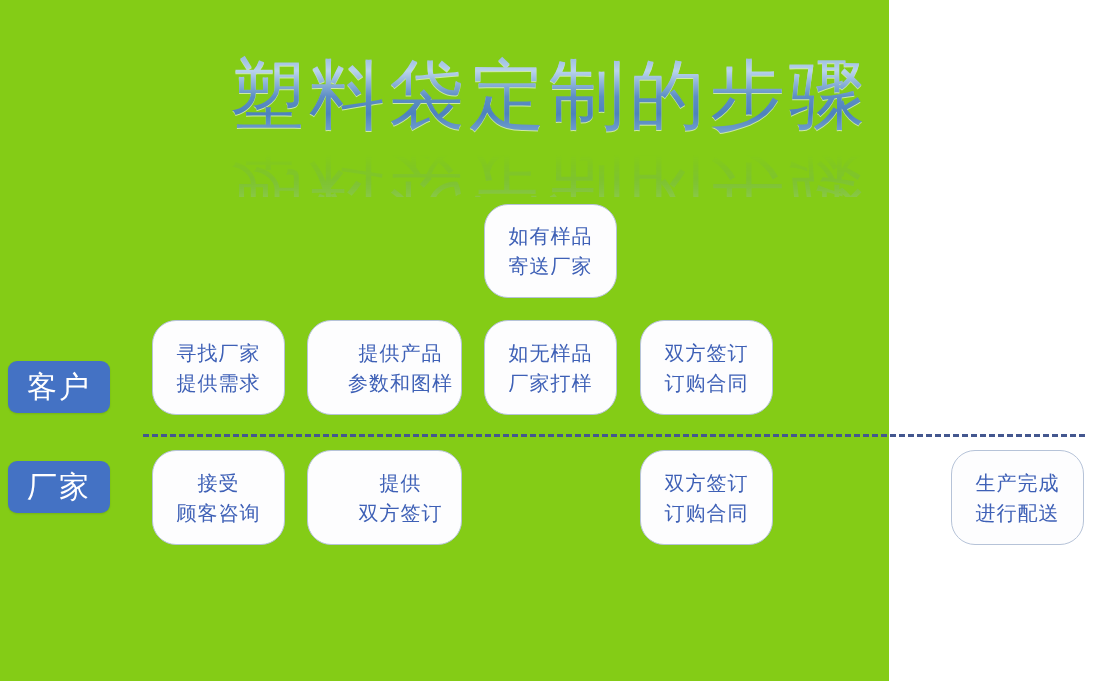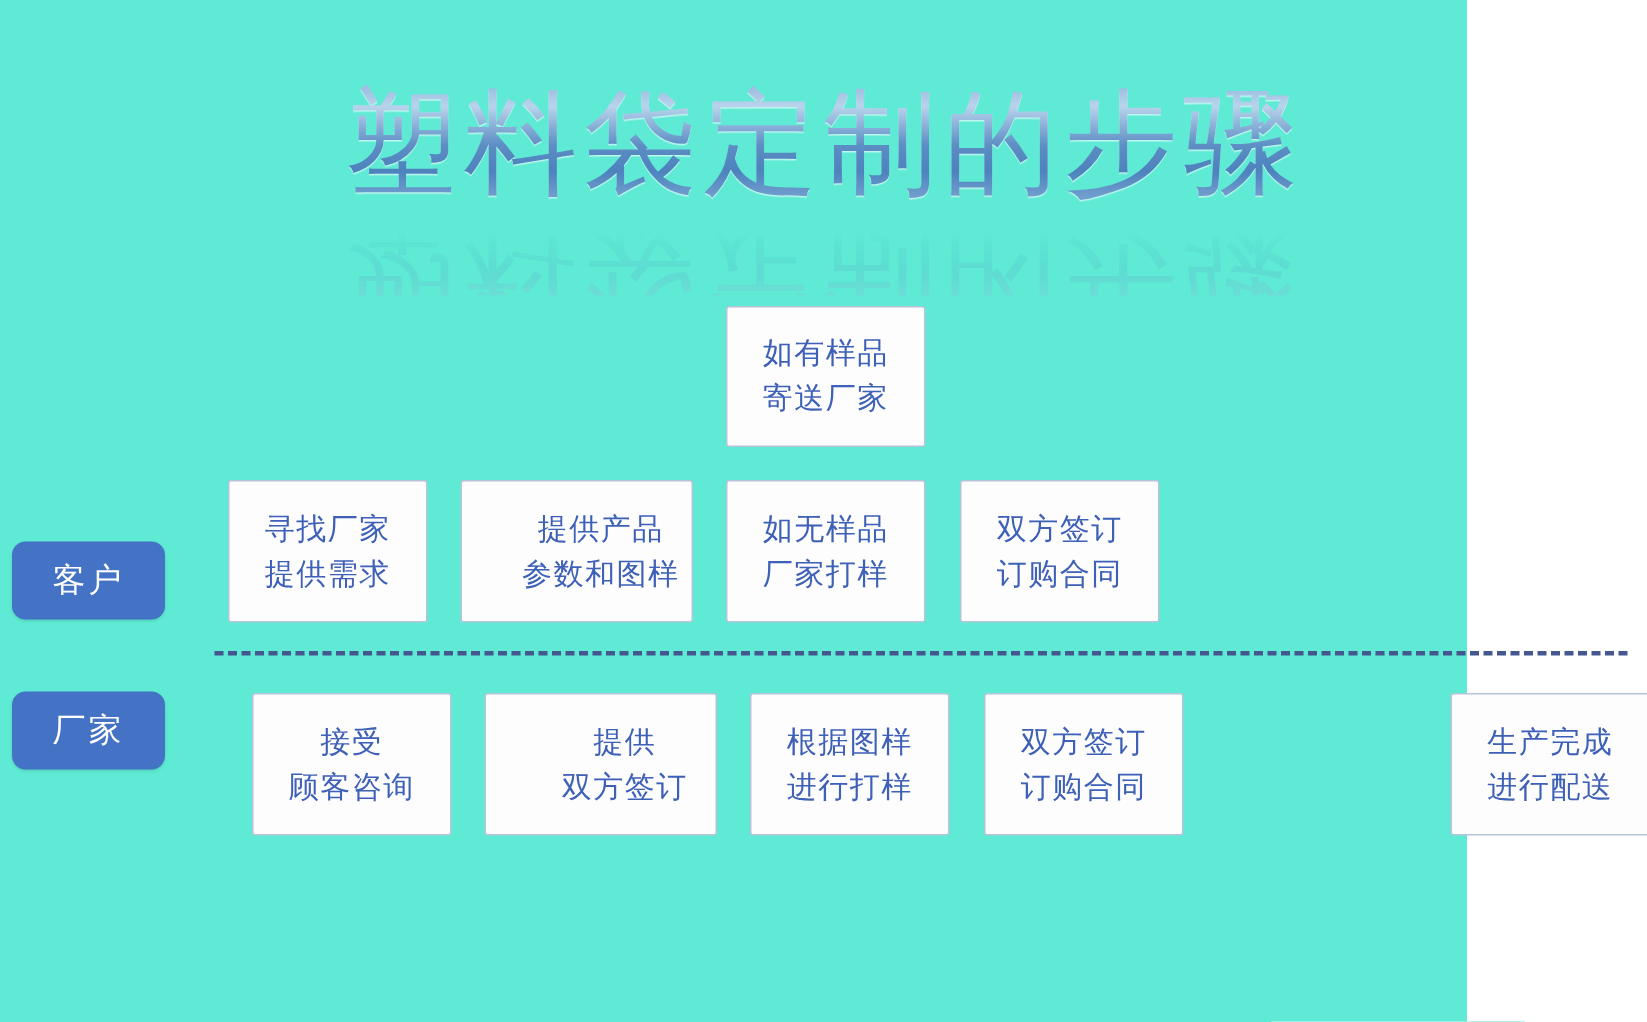--- a/index.html
+++ b/index.html
@@ -12,23 +12,23 @@
     background: #ffffff;
     font-family: "Liberation Sans", "DejaVu Sans", sans-serif;
     overflow: hidden;
     position: relative;
   }
 
   #slide {
     position: absolute;
     left: 0;
     top: 0;
-    width: 978px;
+    width: 889px;
     height: 681px;
-    background: #5eead4;
+    background: #84cc16;
   }
 
   
   .title-wrap {
     position: absolute;
     left: 0;
     top: 52px;
     width: 1098px;
     height: 140px;
     text-align: center;
@@ -66,21 +66,21 @@
     mask-image: linear-gradient(to top, rgba(0,0,0,0) 18%, rgba(0,0,0,0.85) 92%);
     filter: blur(0.4px);
   }
 
   
   .role-label {
     position: absolute;
     background: #4472c4;
     border-radius: 9px;
     color: #ffffff;
-    font-size: 22px;
+    font-size: 30px;
     letter-spacing: 2px;
     display: flex;
     align-items: center;
     justify-content: center;
     box-shadow: 0 1px 2px rgba(0,0,0,0.12);
   }
   #role-customer {
     left: 8px;
     top: 361px;
     width: 102px;
@@ -102,21 +102,21 @@
     width: 942px;
     height: 0;
     border-top: 3px dashed #44578f;
   }
 
   
   .step-box {
     position: absolute;
     background: #fdfdfe;
     border: 1.4px solid #b6c3d8;
-    border-radius: 2px;
+    border-radius: 24px;
     color: #3e60b6;
     font-size: 20px;
     line-height: 30px;
     letter-spacing: 1px;
     text-align: center;
     display: flex;
     flex-direction: column;
     align-items: center;
     justify-content: center;
     box-sizing: border-box;
@@ -130,21 +130,21 @@
   .col2 { left: 484px; }
   .col3 { left: 640px; }
   .col4 { left: 795px; }
   .col5 { left: 951px; align-items: center; }
 
   .w-narrow { width: 133px; }
   .w-wide   { width: 155px; }
 
   .row-top  { top: 204px;  height: 94px; }
   .row-cust { top: 320px;  height: 95px; text-align: right; }
-  .row-fact { top: 462px;  height: 95px; margin-left: 16px; }
+  .row-fact { top: 450px;  height: 95px; }
 </style>
 </head>
 <body>
 
 <div id="slide">
 
   <div class="title-wrap">
     <span class="title-main">塑料袋定制的步骤</span>
   </div>
   <div class="title-reflection">
@@ -183,24 +183,20 @@
   </div>
 
   <div class="step-box row-fact col0 w-narrow">
     <span class="ln">接受</span>
     <span class="ln">顾客咨询</span>
   </div>
   <div class="step-box row-fact col1 w-wide">
     <span class="ln">提供</span>
     <span class="ln">双方签订</span>
   </div>
-  <div class="step-box row-fact col2 w-narrow">
-    <span class="ln">根据图样</span>
-    <span class="ln">进行打样</span>
-  </div>
   <div class="step-box row-fact col3 w-narrow">
     <span class="ln">双方签订</span>
     <span class="ln">订购合同</span>
   </div>
   <div class="step-box row-fact col5 w-narrow">
     <span class="ln">生产完成</span>
     <span class="ln">进行配送</span>
   </div>
 
 </div>

